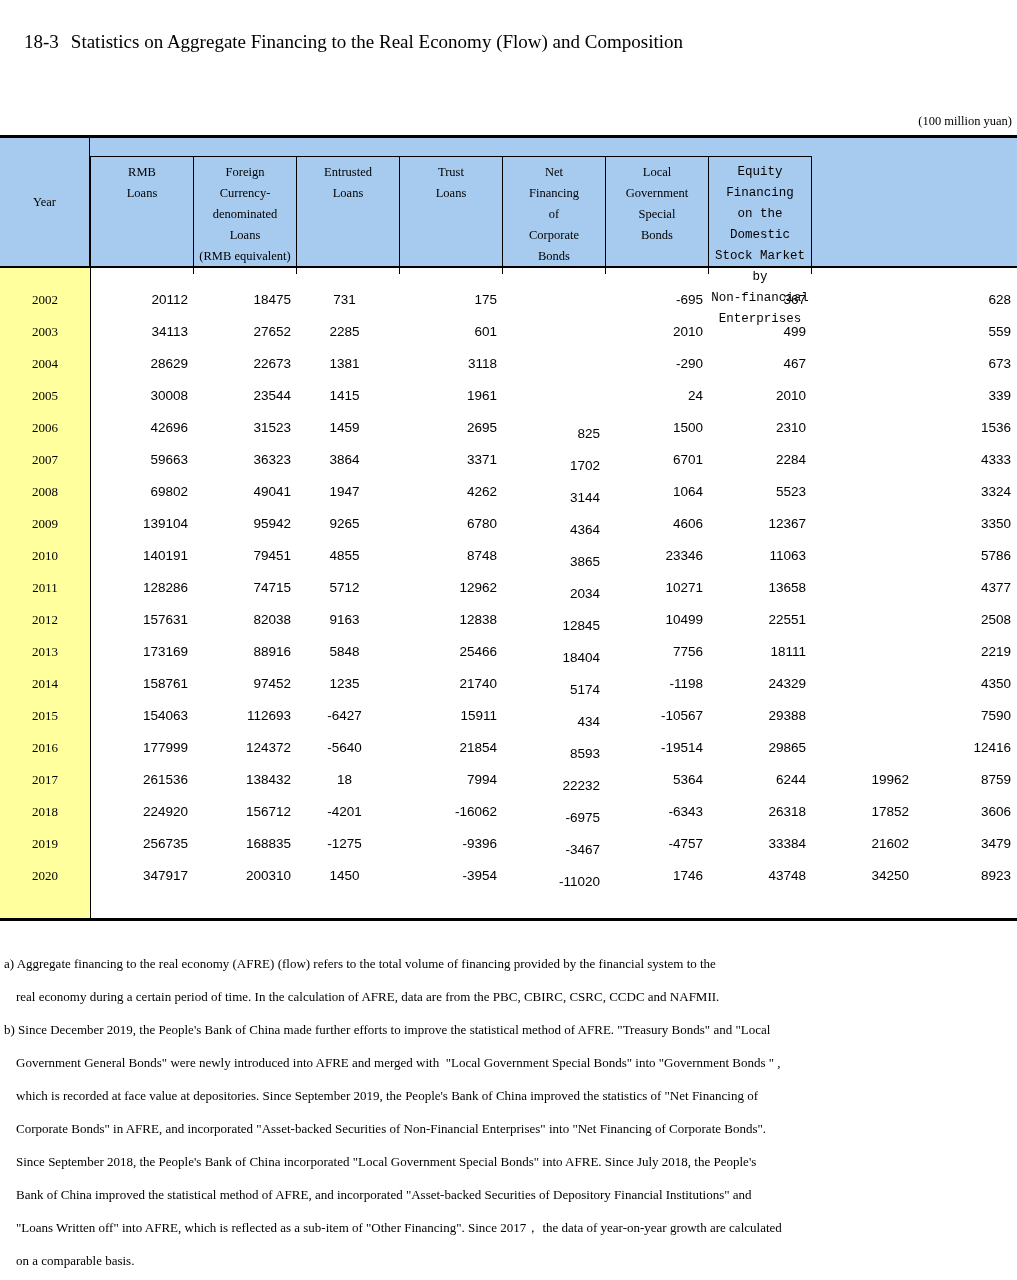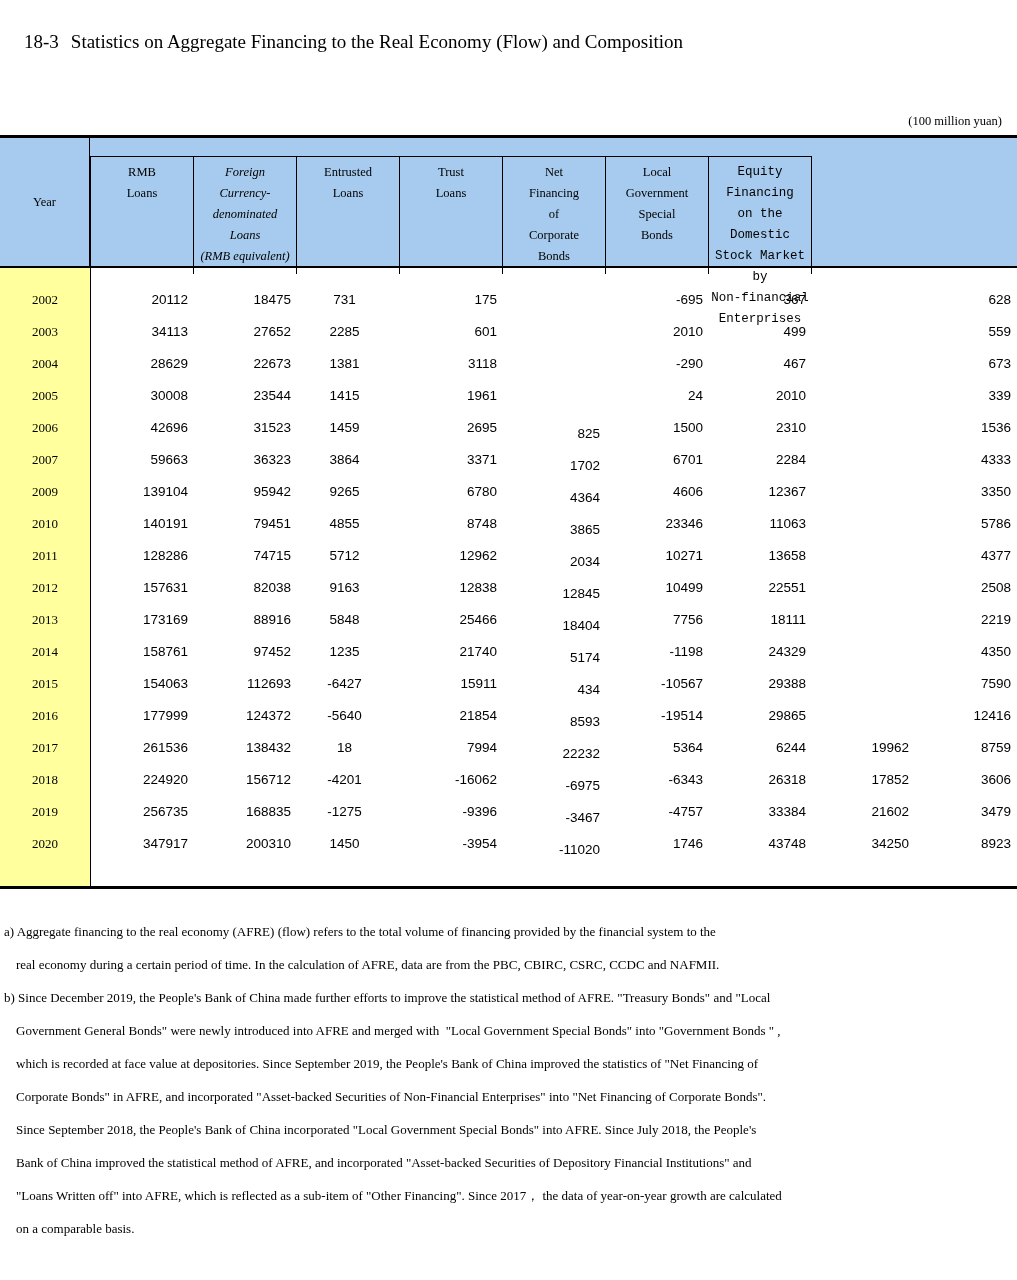--- a/index.html
+++ b/index.html
@@ -10,21 +10,21 @@
     color:#000;
     position:relative;
   }
   .page { width:1017px; }
 
   
   .title { margin:9px 0 0 5px; font-size:19px; white-space:pre; }
   .title .num { margin-right:12px; }
 
   
-  .unit-note { text-align:right; font-size:12.5px; margin-top:39px; padding-right:15px; height:16px; }
+  .unit-note { text-align:right; font-size:12.5px; margin-top:39px; padding-right:5px; height:16px; }
 
   
   .stat-table { margin-top:5px; border-top:3px solid #000; border-bottom:3px solid #000; }
 
   .thead {
     height:130px; background:#A6CBEE;
     border-bottom:2px solid #000;
     display:flex;
   }
   .year-head {
@@ -36,21 +36,21 @@
     width:102px; padding-top:20px; text-align:center;
     font-size:12.5px; line-height:24px;
   }
   .subheader-row { display:flex; margin-top:18px; height:118px; }
   .subbox {
     border-left:1px solid #000; border-top:1px solid #000;
     padding-top:5px; text-align:center;
     font-size:12.5px; line-height:21px;
   }
   .subbox:last-child { border-right:1px solid #000; }
-  .sw0 { width:103px; } .sw1 { width:103px;font-style:italic; } .sw2 { width:103px; } .sw3 { width:103px; }
+  .sw0 { width:103px; } .sw1 { width:103px; } .sw2 { width:103px; } .sw3 { width:103px; }
   .sw4 { width:103px; } .sw5 { width:103px; } .sw6 { width:103px; } .sw7 { width:104px;font-family:Liberation Mono, monospace; }
 
   
   .tbody {
     padding-top:16px; padding-bottom:26px;
     background-image:
       linear-gradient(to right, #FFFF9D 0, #FFFF9D 90px, rgba(0,0,0,0) 90px),
       linear-gradient(to right, rgba(0,0,0,0) 0, rgba(0,0,0,0) 90px, #000 90px, #000 91px, rgba(0,0,0,0) 91px);
   }
   .trow { display:flex; height:32px; line-height:32px; }
@@ -189,20 +189,32 @@
           <div class="ycell">2007</div>
           <div class="vcell c0">59663</div>
           <div class="vcell c1">36323</div>
           <div class="vcell c2">3864</div>
           <div class="vcell c3">3371</div>
           <div class="vcell c4">1702</div>
           <div class="vcell c5">6701</div>
           <div class="vcell c6">2284</div>
           <div class="vcell c7"></div>
           <div class="vcell c8">4333</div>
+        </div>
+        <div class="trow">
+          <div class="ycell">2008</div>
+          <div class="vcell c0">69802</div>
+          <div class="vcell c1">49041</div>
+          <div class="vcell c2">1947</div>
+          <div class="vcell c3">4262</div>
+          <div class="vcell c4">3144</div>
+          <div class="vcell c5">1064</div>
+          <div class="vcell c6">5523</div>
+          <div class="vcell c7"></div>
+          <div class="vcell c8">3324</div>
         </div>
         <div class="trow">
           <div class="ycell">2009</div>
           <div class="vcell c0">139104</div>
           <div class="vcell c1">95942</div>
           <div class="vcell c2">9265</div>
           <div class="vcell c3">6780</div>
           <div class="vcell c4">4364</div>
           <div class="vcell c5">4606</div>
           <div class="vcell c6">12367</div>

